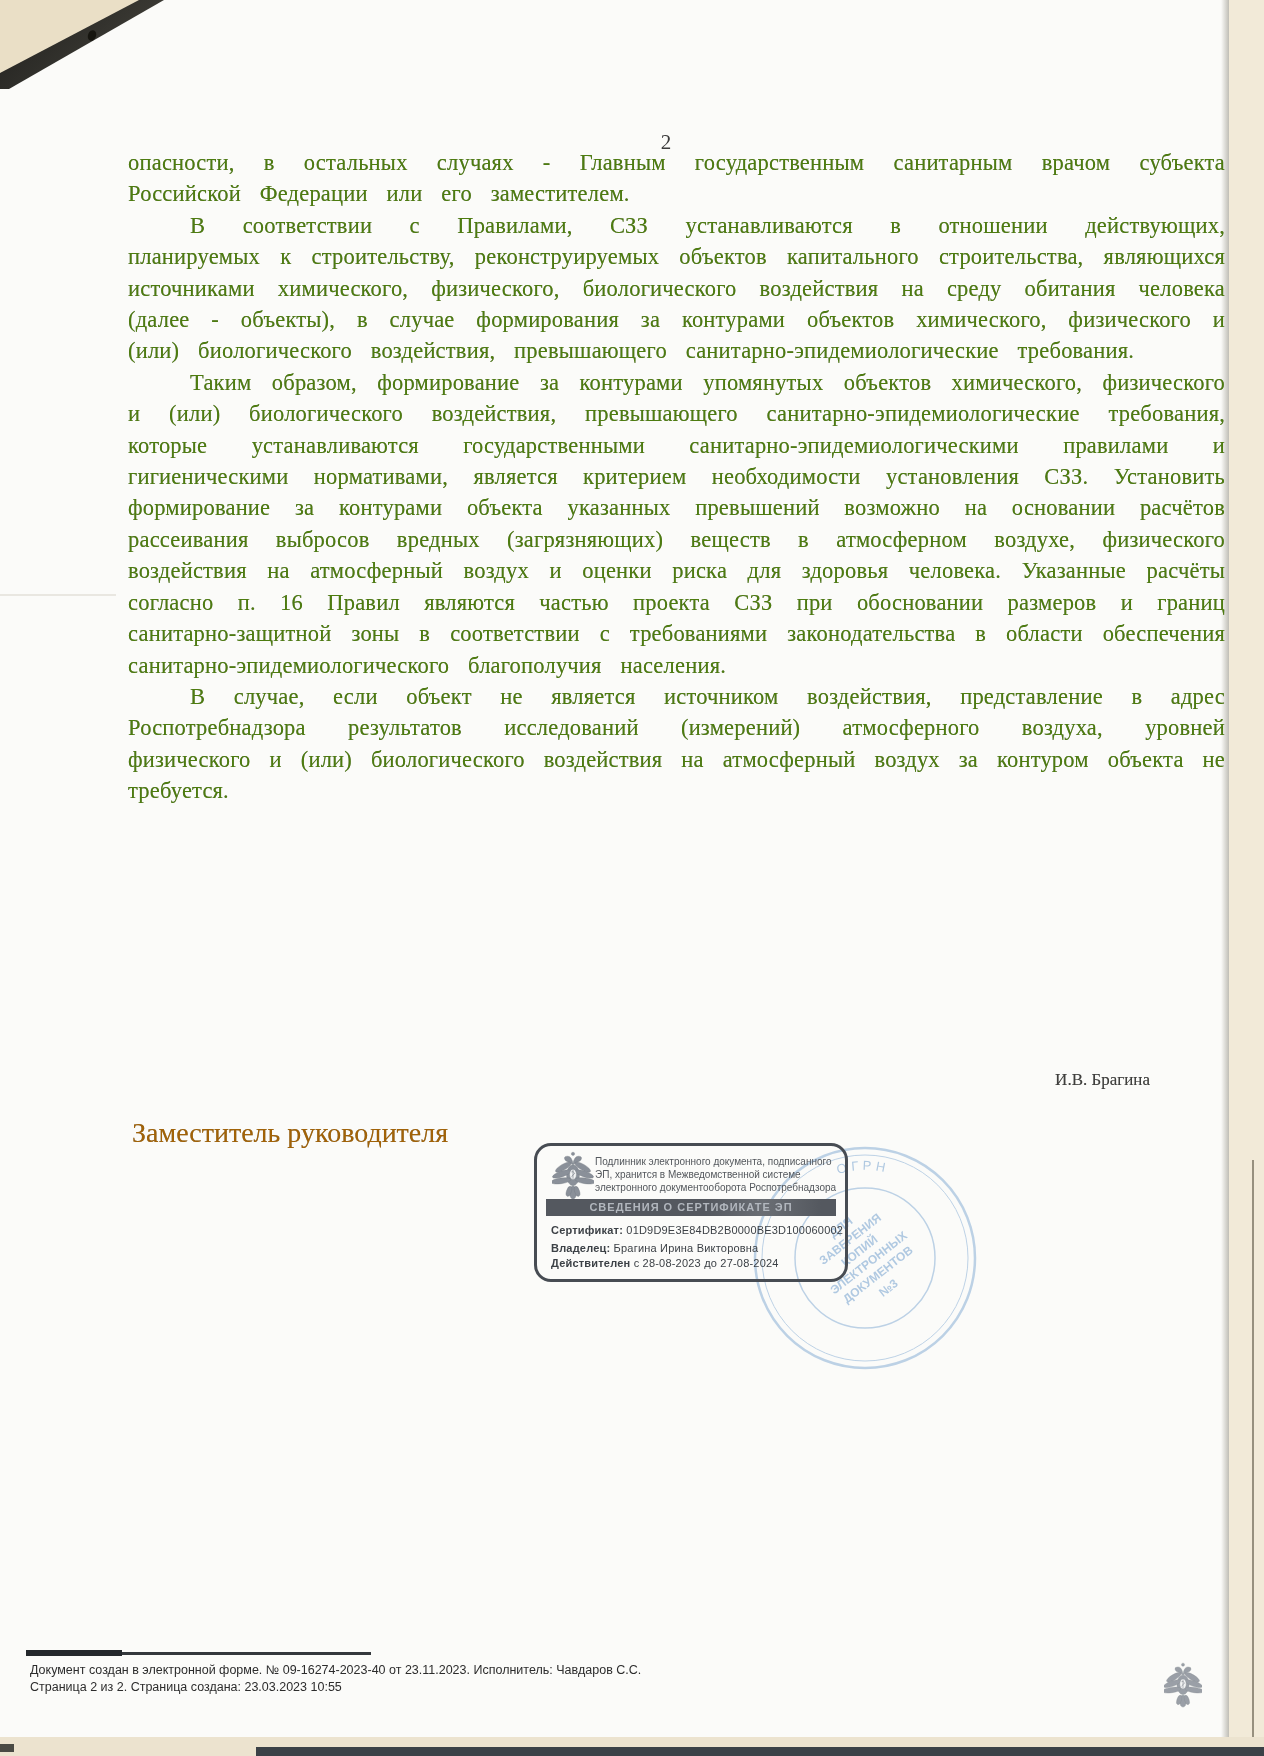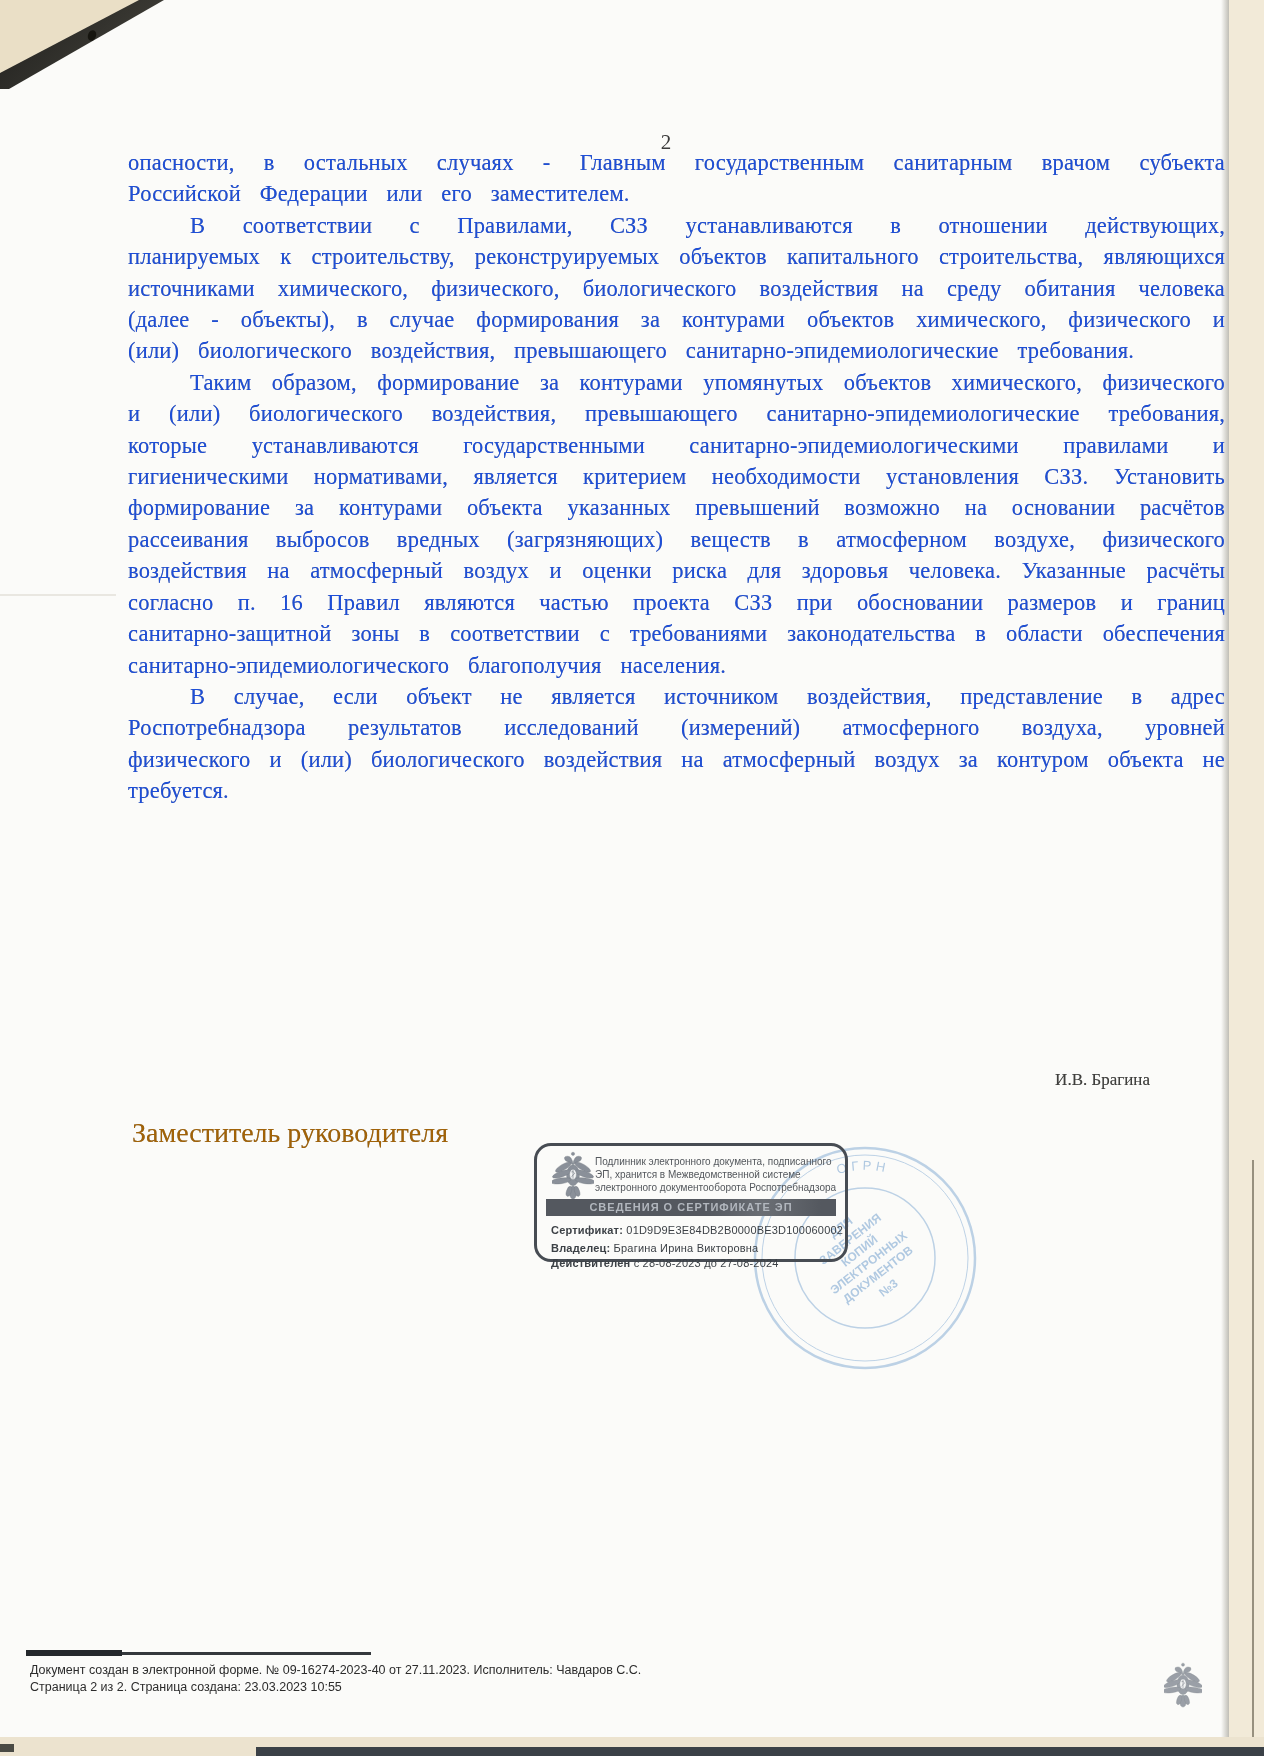--- a/index.html
+++ b/index.html
@@ -23,35 +23,35 @@
     background:linear-gradient(to right, rgba(120,115,100,0), rgba(120,115,100,.45)); }
   .right-darkline { position:absolute; left:1252px; top:1160px; width:2px; height:596px; background:#97907e; }
   .bottom-cream { position:absolute; left:0; top:1737px; width:1264px; height:19px; background:#ece3cf; }
   .bottom-bar { position:absolute; left:256px; top:1747px; width:1008px; height:9px; background:#3b4147; }
   .bottom-left-seg { position:absolute; left:0; top:1744px; width:14px; height:8px; background:#4a4a44; }
 
   .page-number { position:absolute; left:640px; top:130px; width:52px; text-align:center;
     font-size:21px; color:#3b3b3b; }
 
   .body-text { position:absolute; left:128px; top:147px; width:1097px;
-    font-size:22.5px; line-height:31.4px; color:#1d4ed8; text-align:justify;
+    font-size:22.5px; line-height:31.4px; color:#4d7c0f; text-align:justify;
     word-spacing:13px; letter-spacing:.2px; text-shadow:0 0 .6px rgba(70,70,70,.55); }
   .body-text p { text-indent:62px; }
   .body-text p.no-indent { text-indent:0; }
 
   .sig-title { position:absolute; left:132px; top:1117px; font-size:28px; color:#a16207;
     text-shadow:0 0 .6px rgba(70,70,70,.5); }
   .sig-name { position:absolute; right:114px; top:1070px; font-size:17px; color:#3f3f3d;
     text-shadow:0 0 .6px rgba(70,70,70,.5); }
 
   
   .blue-stamp { position:absolute; left:745px; top:1138px; width:240px; height:240px; }
 
   
-  .cert-box { position:absolute; left:534px; top:1143px; width:314px; height:119px;
+  .cert-box { position:absolute; left:534px; top:1143px; width:314px; height:139px;
     border:3px solid #474c53; border-radius:17px;
     font-family:"Liberation Sans", sans-serif;text-decoration:underline; }
   .cert-emblem { position:absolute; left:15px; top:5px; width:42px; height:50px; }
   .cert-note { position:absolute; left:58px; top:9px; width:252px;
     font-size:10px; line-height:13px; color:#53575c; }
   .cert-bar { position:absolute; left:9px; top:53px; width:290px; height:17px;
     background:linear-gradient(to right,#54585f 55%, #6a6e74 75%, #54585f 95%);
     color:#b2b7be; font-size:11px; font-weight:bold; letter-spacing:1px;
     text-align:center; line-height:17px; }
   .cert-row { position:absolute; left:14px; font-size:11px; color:#3c4146; letter-spacing:.2px; }
@@ -154,19 +154,19 @@
     </div>
     <div class="cert-row row-valid">
       <span class="lbl">Действителен</span>
       <span>с 28-08-2023 до 27-08-2024</span>
     </div>
   </div>
 
 
   <div class="footer-sep footer"></div>
   <div class="footer-sep-thick footer"></div>
-  <div class="footer-line1 footer">Документ создан в электронной форме. № 09-16274-2023-40 от 27.11.2023. Исполнитель: Чавдаров С.С.</div>
+  <div class="footer-line1 footer">Документ создан в электронной форме. № 09-16274-2023-40 от 23.11.2023. Исполнитель: Чавдаров С.С.</div>
   <div class="footer-line2 footer">Страница 2 из 2. Страница создана: 23.03.2023 10:55</div>
   <svg class="footer-emblem">
       <use href="#eagle"></use>
     </svg>
 
 </div>
 
 </body></html>

